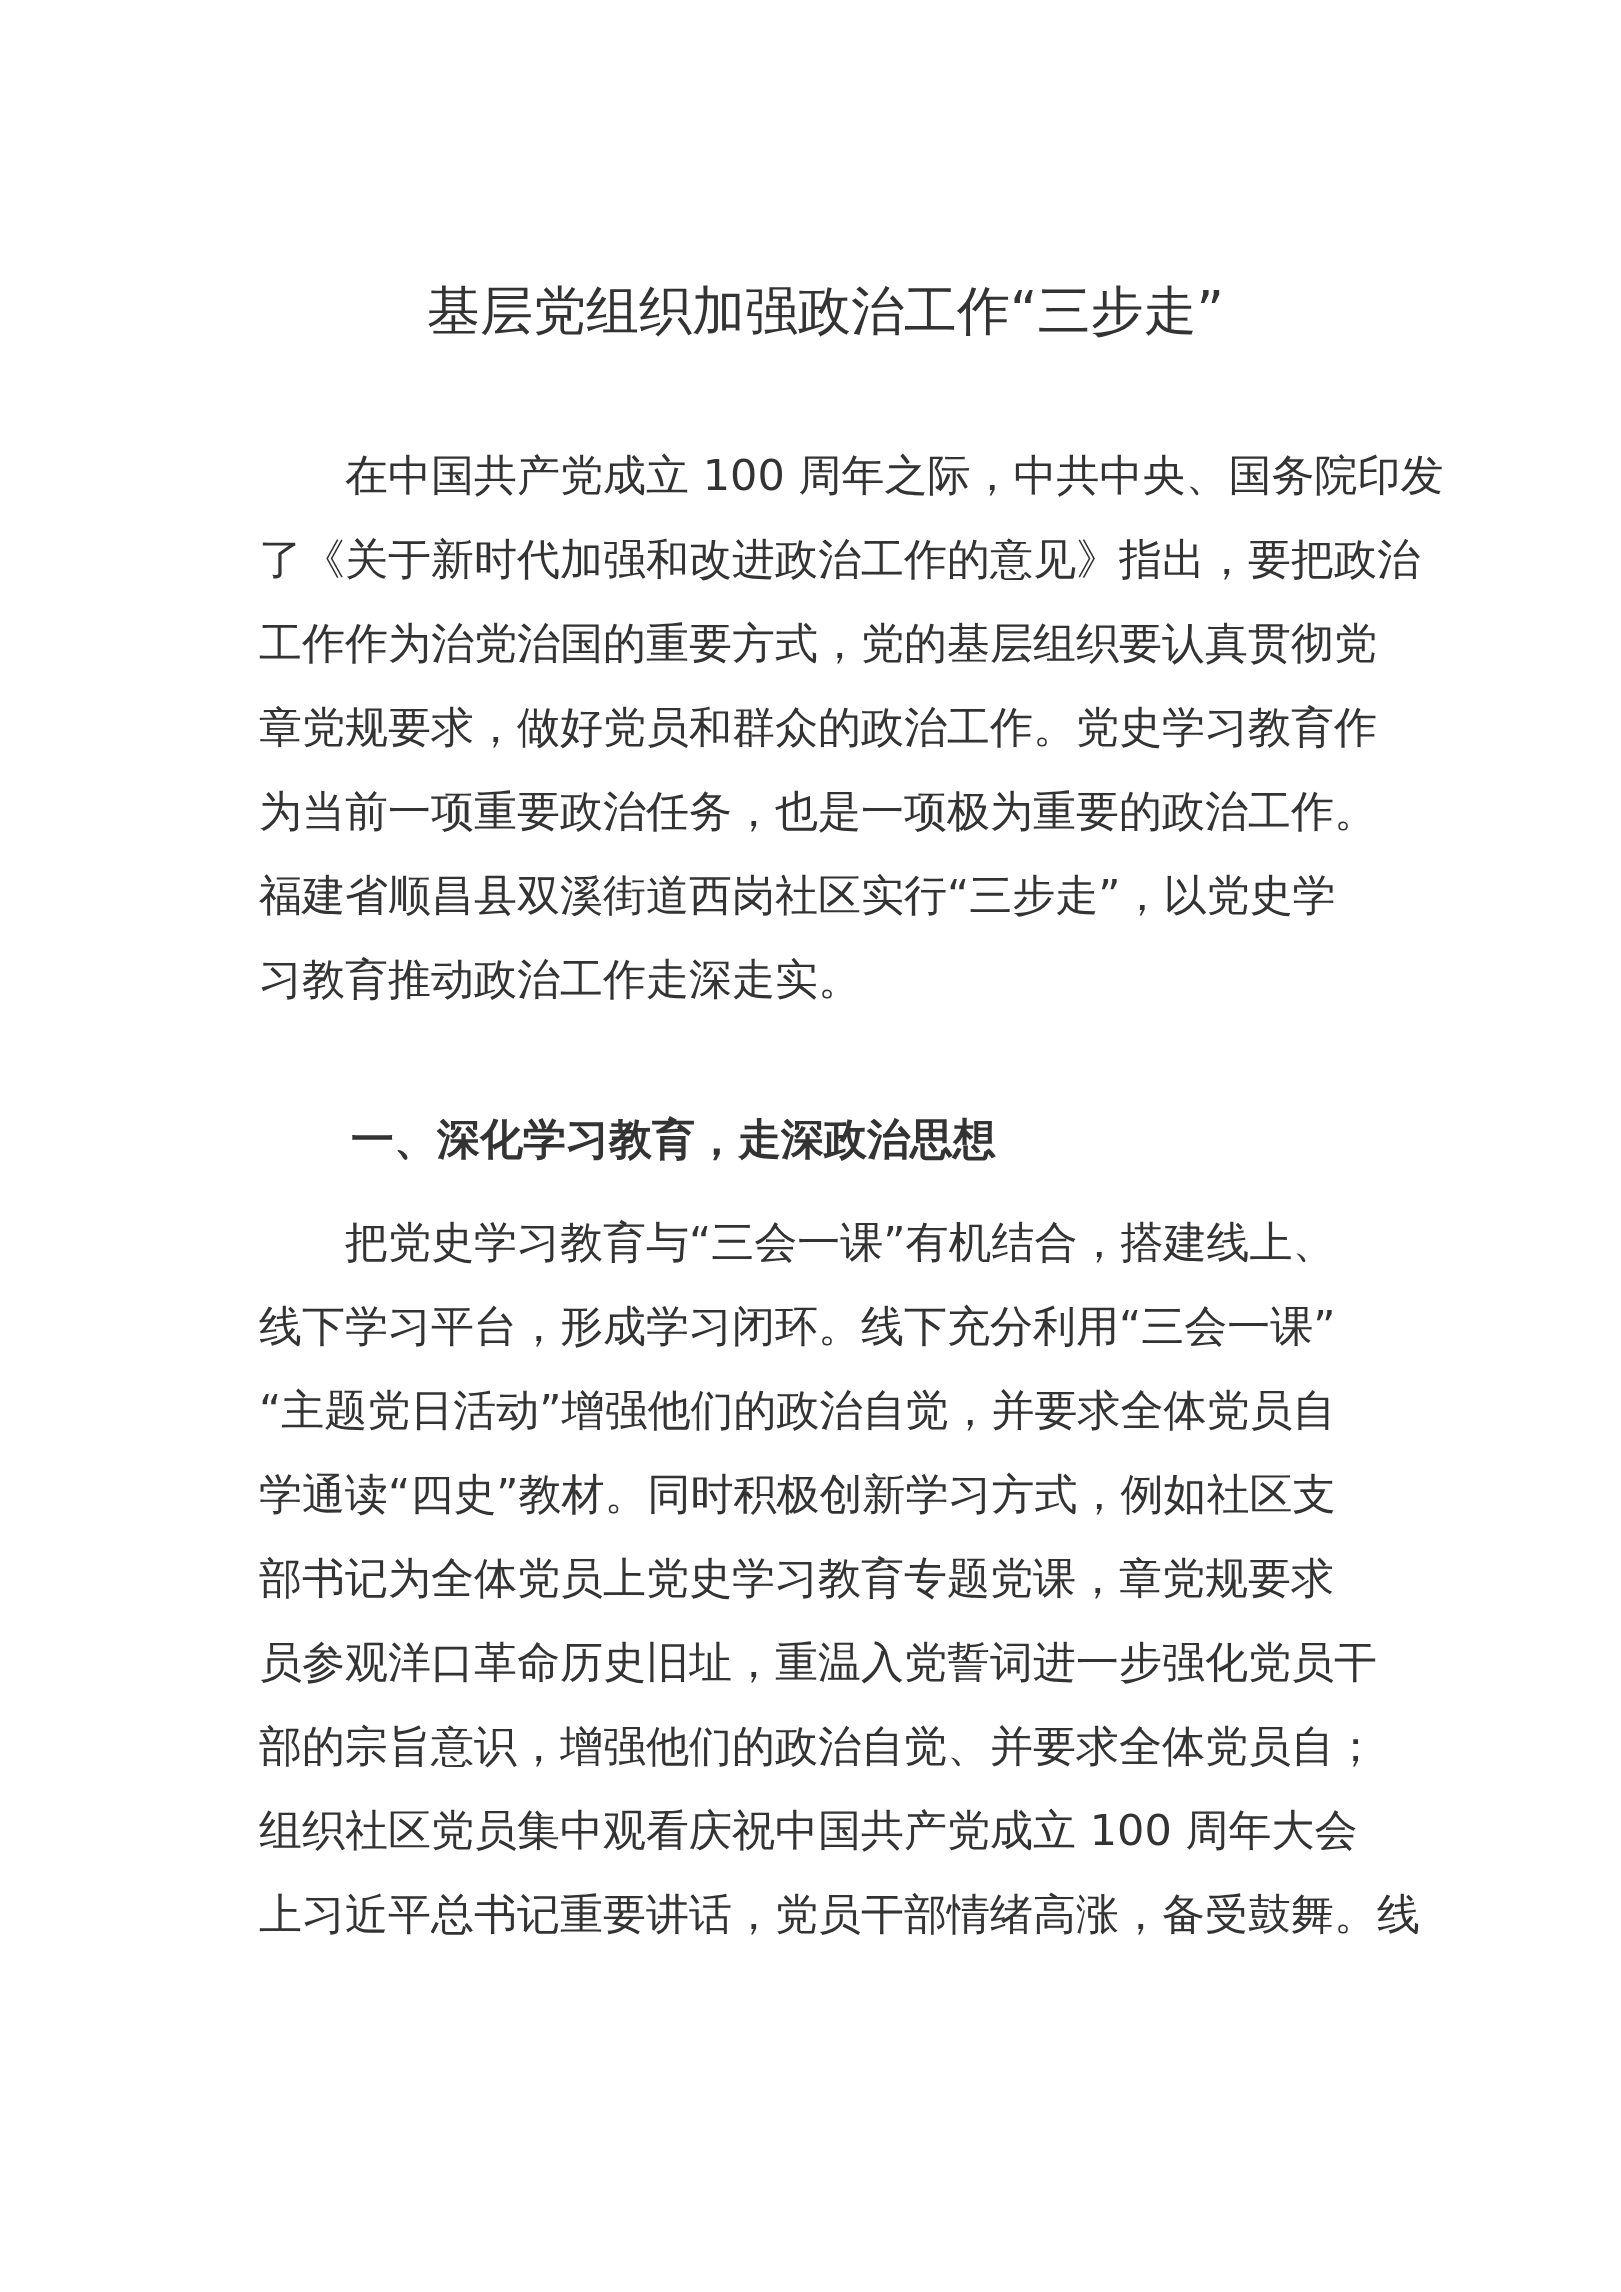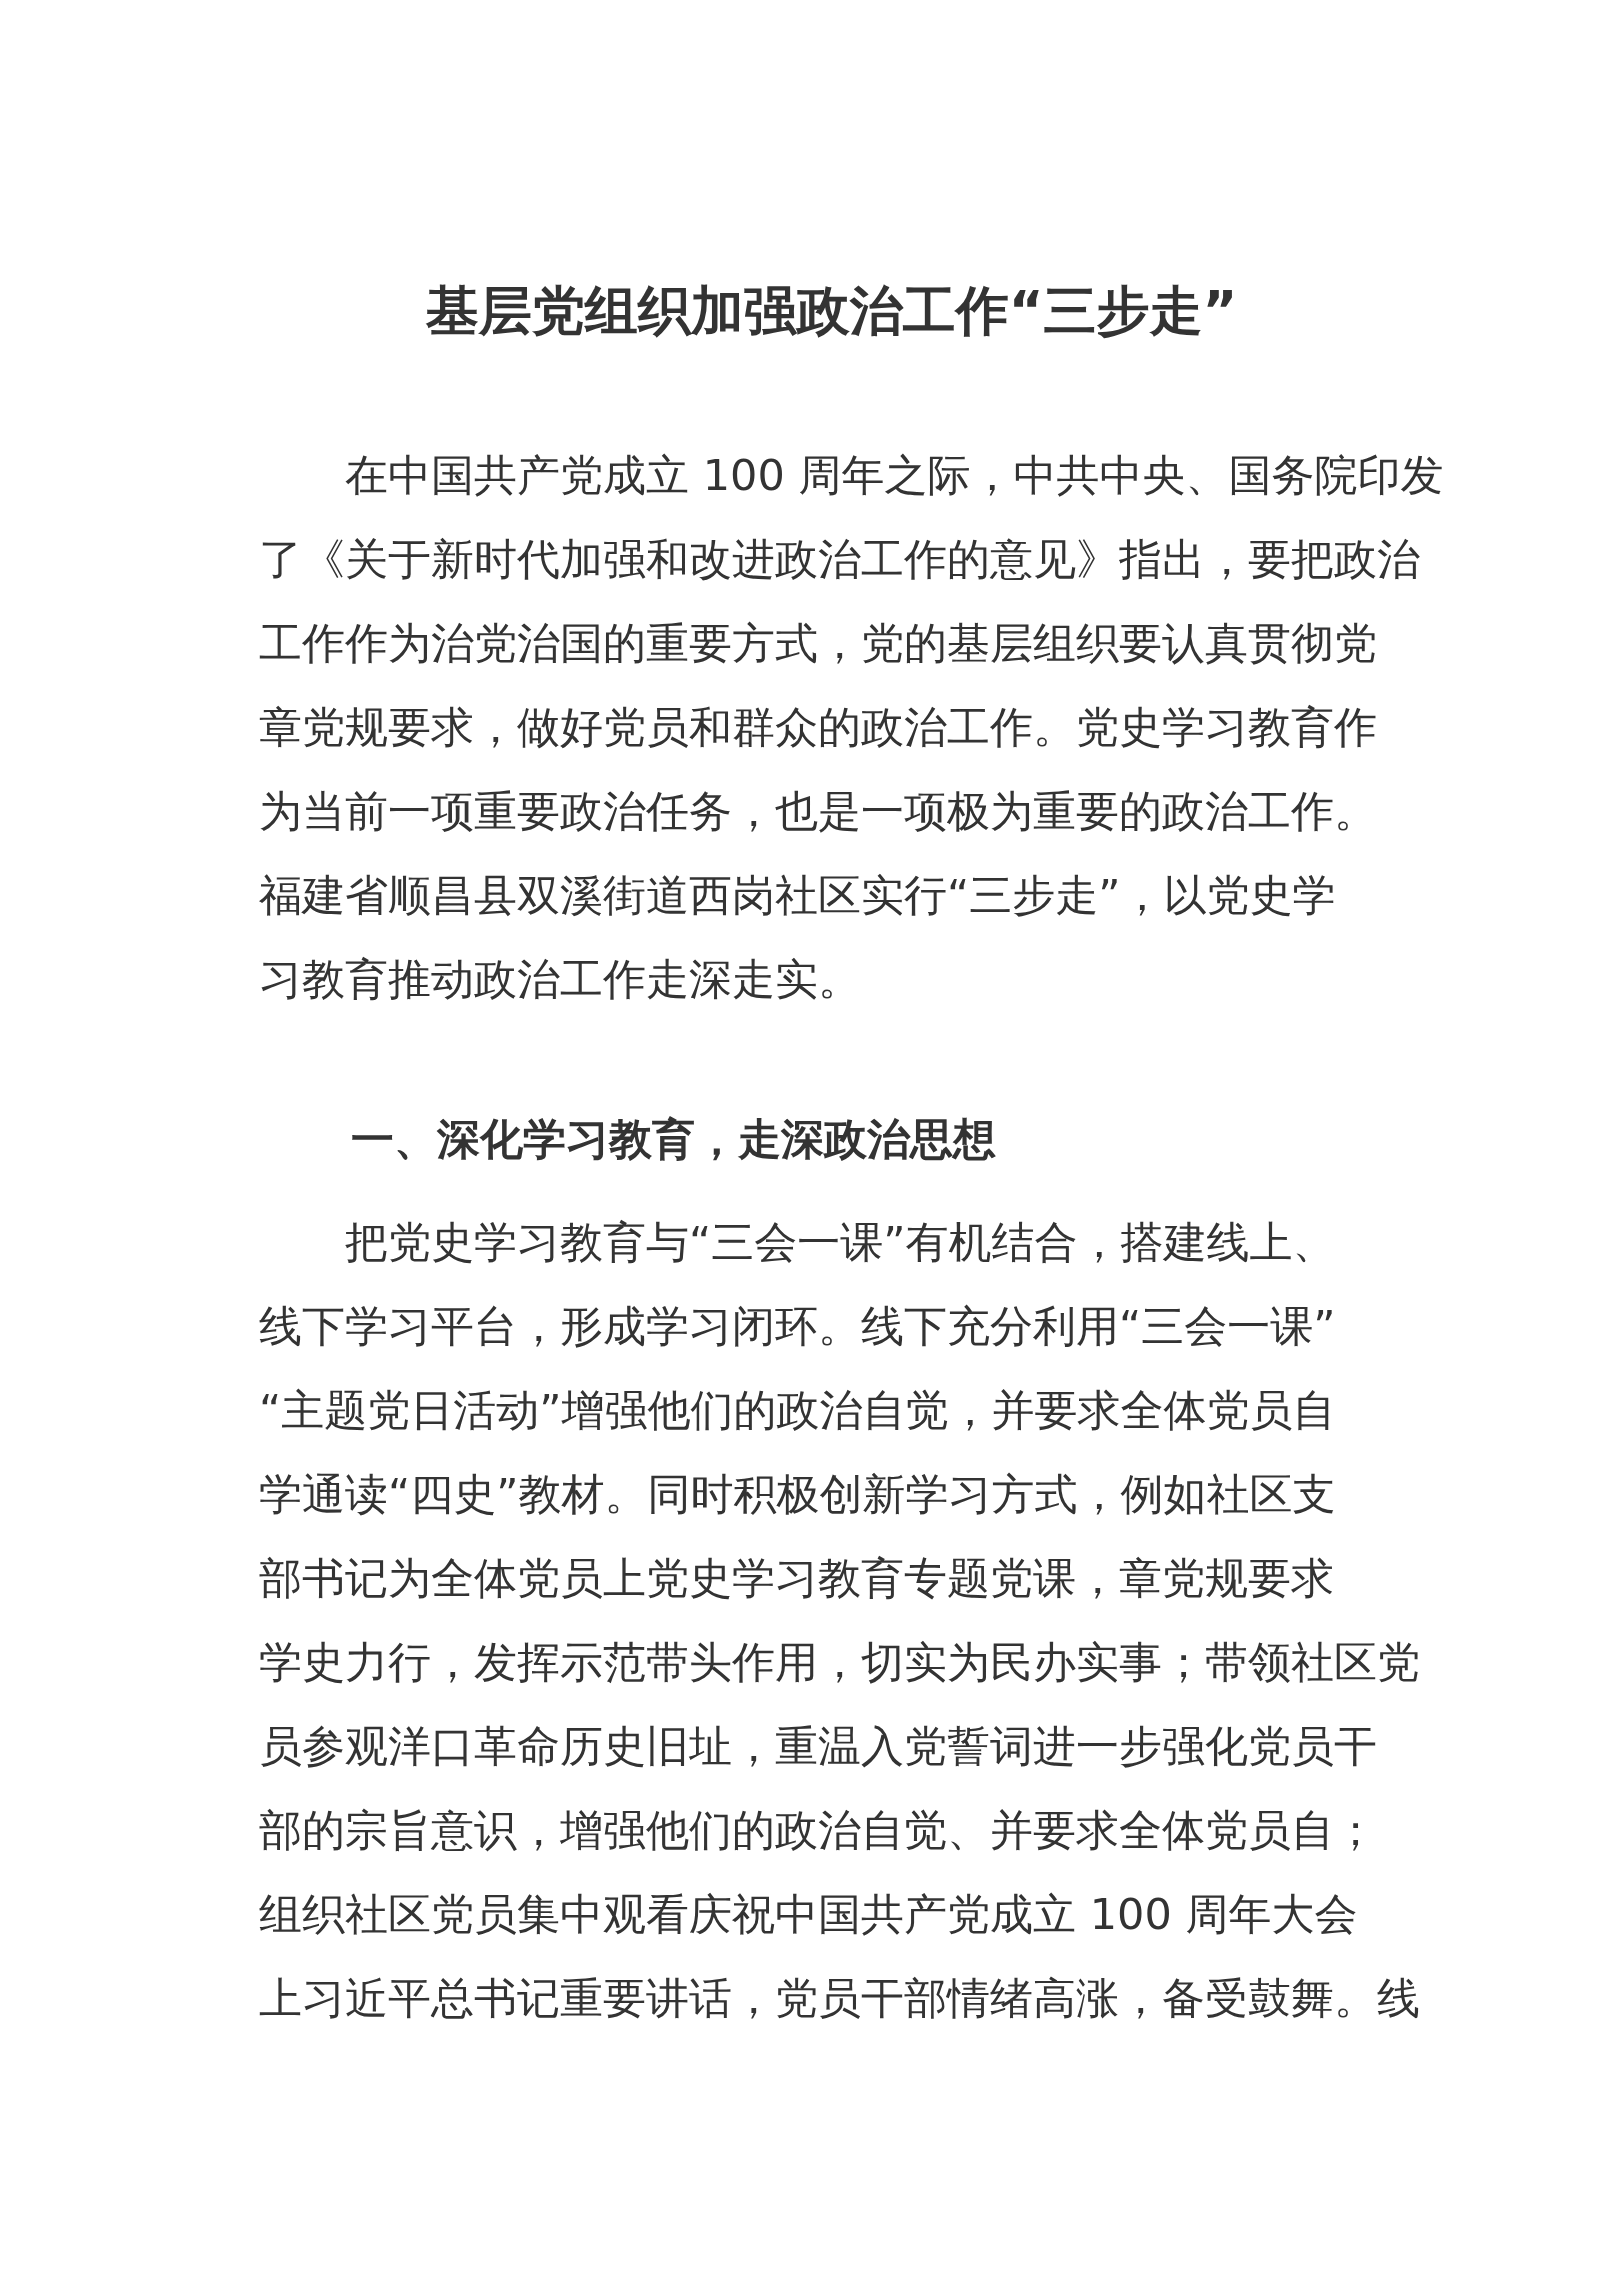--- a/index.html
+++ b/index.html
@@ -16,26 +16,26 @@
       font-family: "DejaVu Sans", "Liberation Sans", sans-serif;
     }
     .page {
       position: absolute;
       left: 247px;
       top: 0;
       width: 1137px;
     }
     .title {
       position: absolute;
-      left: 16px;
+      left: 10px;
       top: 276px;
       width: 1137px;
       text-align: center;
       font-size: 53px;
-      font-weight: bold;
+      font-weight: normal;
       line-height: 69px;
       margin: 0;
       letter-spacing: 0px;
     }
     .para {
       position: absolute;
       left: 0;
       width: 1137px;
       margin: 12px;
       font-size: 43px;
@@ -76,20 +76,19 @@
   </div>
 
   <h2 class="heading">一、深化学习教育，走深政治思想</h2>
 
   <div class="para body1">
     <span class="line">　　把党史学习教育与“三会一课”有机结合，搭建线上、</span>
     <span class="line">线下学习平台，形成学习闭环。线下充分利用“三会一课”</span>
     <span class="line">“主题党日活动”增强他们的政治自觉，并要求全体党员自</span>
     <span class="line">学通读“四史”教材。同时积极创新学习方式，例如社区支</span>
     <span class="line">部书记为全体党员上党史学习教育专题党课，章党规要求</span>
-    <span class="line">学史力行，发挥示范带头作用，切实为民办实事；带领社区党</span>
     <span class="line">员参观洋口革命历史旧址，重温入党誓词进一步强化党员干</span>
     <span class="line">部的宗旨意识，增强他们的政治自觉、并要求全体党员自；</span>
     <span class="line">组织社区党员集中观看庆祝中国共产党成立 100 周年大会</span>
     <span class="line">上习近平总书记重要讲话，党员干部情绪高涨，备受鼓舞。线</span>
   </div>
 </div>
 
 
 </body></html>

